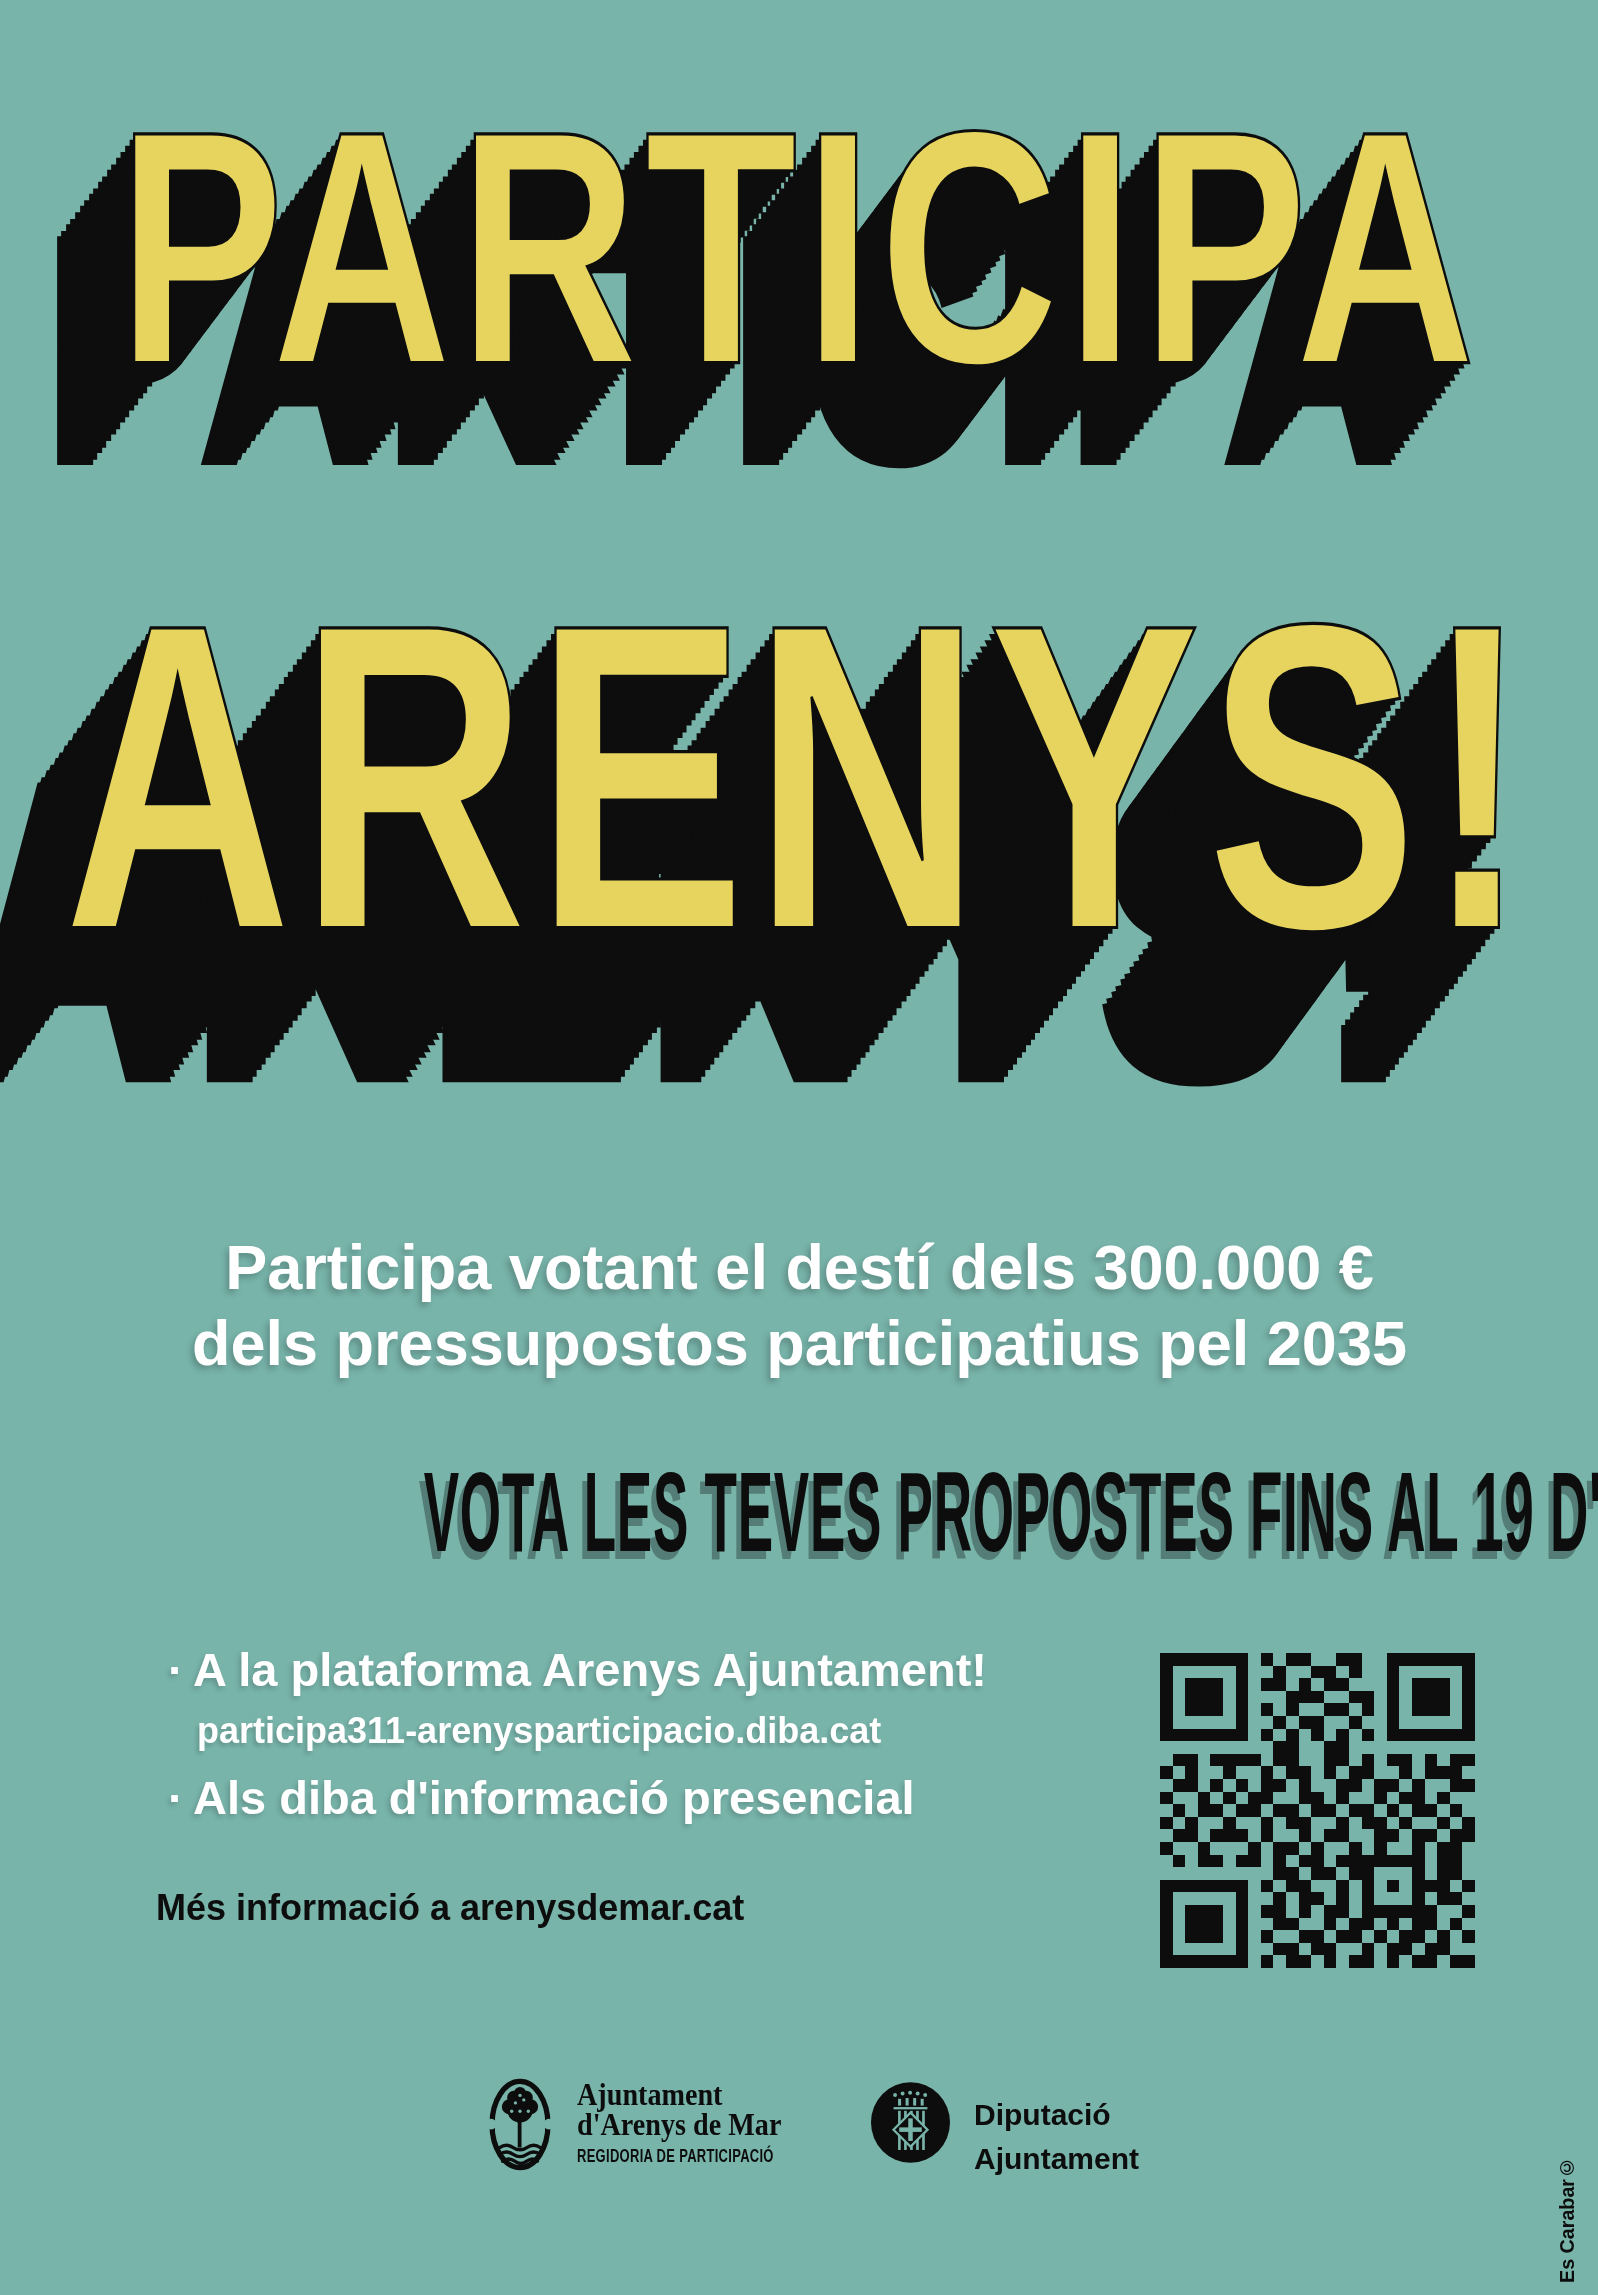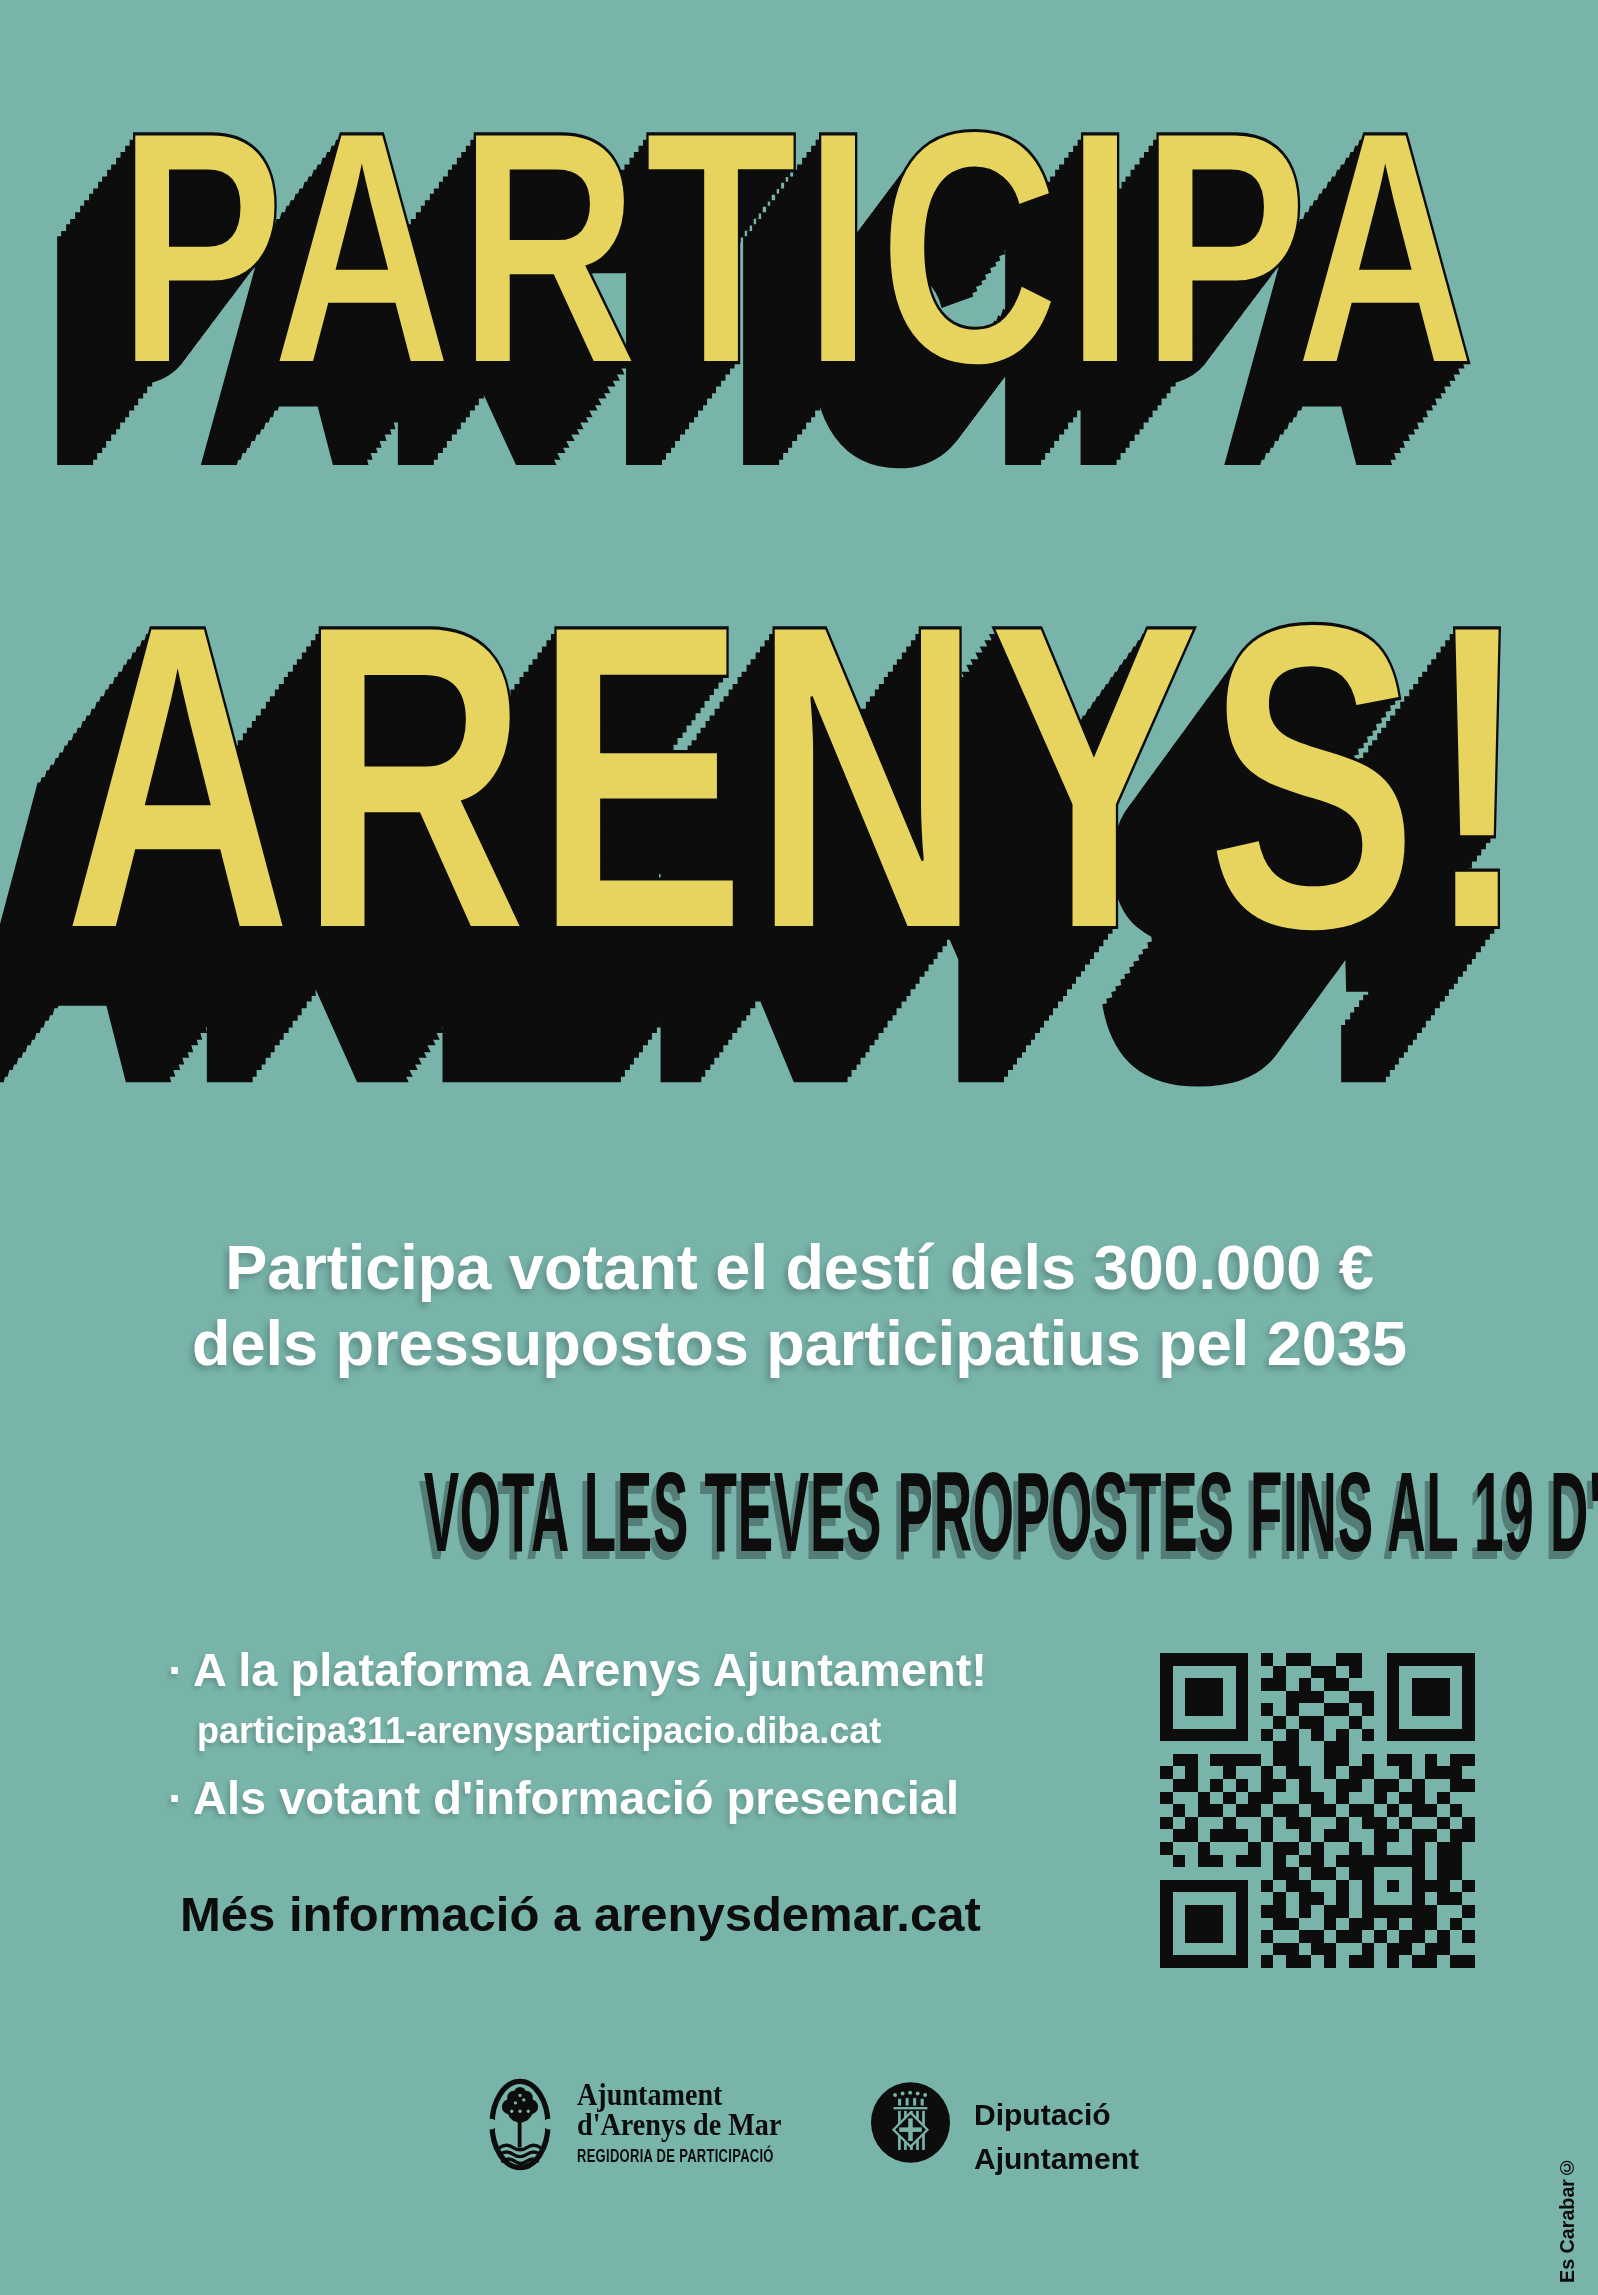--- a/index.html
+++ b/index.html
@@ -70,22 +70,22 @@
   }
   .channel-row .dot{width:25px;}
   .row-platform{top:1644px;}
   .row-url{
     position:absolute;left:197px;top:1711px;margin:0;
     color:var(--text-light);font-weight:bold;font-size:36px;line-height:1.1;
     text-shadow:-2.3px 3px 4.5px rgba(0,0,0,.18);
   }
   .row-inperson{top:1772px;}
   .more-info{
-    position:absolute;left:180px;top:1888px;margin:0;
-    color:var(--ink);font-weight:bold;font-size:49px;line-height:1.1;
+    position:absolute;left:156px;top:1888px;margin:0;
+    color:var(--ink);font-weight:bold;font-size:36px;line-height:1.1;
   }
   
   .qr{
     position:absolute;left:1160px;top:1653px;width:315px;height:315px;
     display:grid;grid-template-rows:repeat(25,1fr);grid-template-columns:repeat(25,1fr);
   }
   .qr>div{background:var(--ink);}
   
   .crest-icon{position:absolute;left:489px;top:2078px;}
   .aj-text{position:absolute;left:577px;top:2080px;transform:scaleX(0.88);transform-origin:0 0;}
@@ -124,21 +124,21 @@
 
   <p class="vota">VOTA LES TEVES PROPOSTES FINS AL 19 D'OCTUBRE</p>
 
   <p class="channel-row row-platform">
     <span class="dot">·</span>
     <span>A la plataforma Arenys Ajuntament!</span>
   </p>
   <p class="row-url">participa311-arenysparticipacio.diba.cat</p>
   <p class="channel-row row-inperson">
     <span class="dot">·</span>
-    <span>Als votant d'informació presencial</span>
+    <span>Als diba d'informació presencial</span>
   </p>
 
   <p class="more-info">Més informació a arenysdemar.cat</p>
 
   <div class="qr">
       <div style="grid-area: 1 / 1;"></div>
       <div style="grid-area: 1 / 2;"></div>
       <div style="grid-area: 1 / 3;"></div>
       <div style="grid-area: 1 / 4;"></div>
       <div style="grid-area: 1 / 5;"></div>

